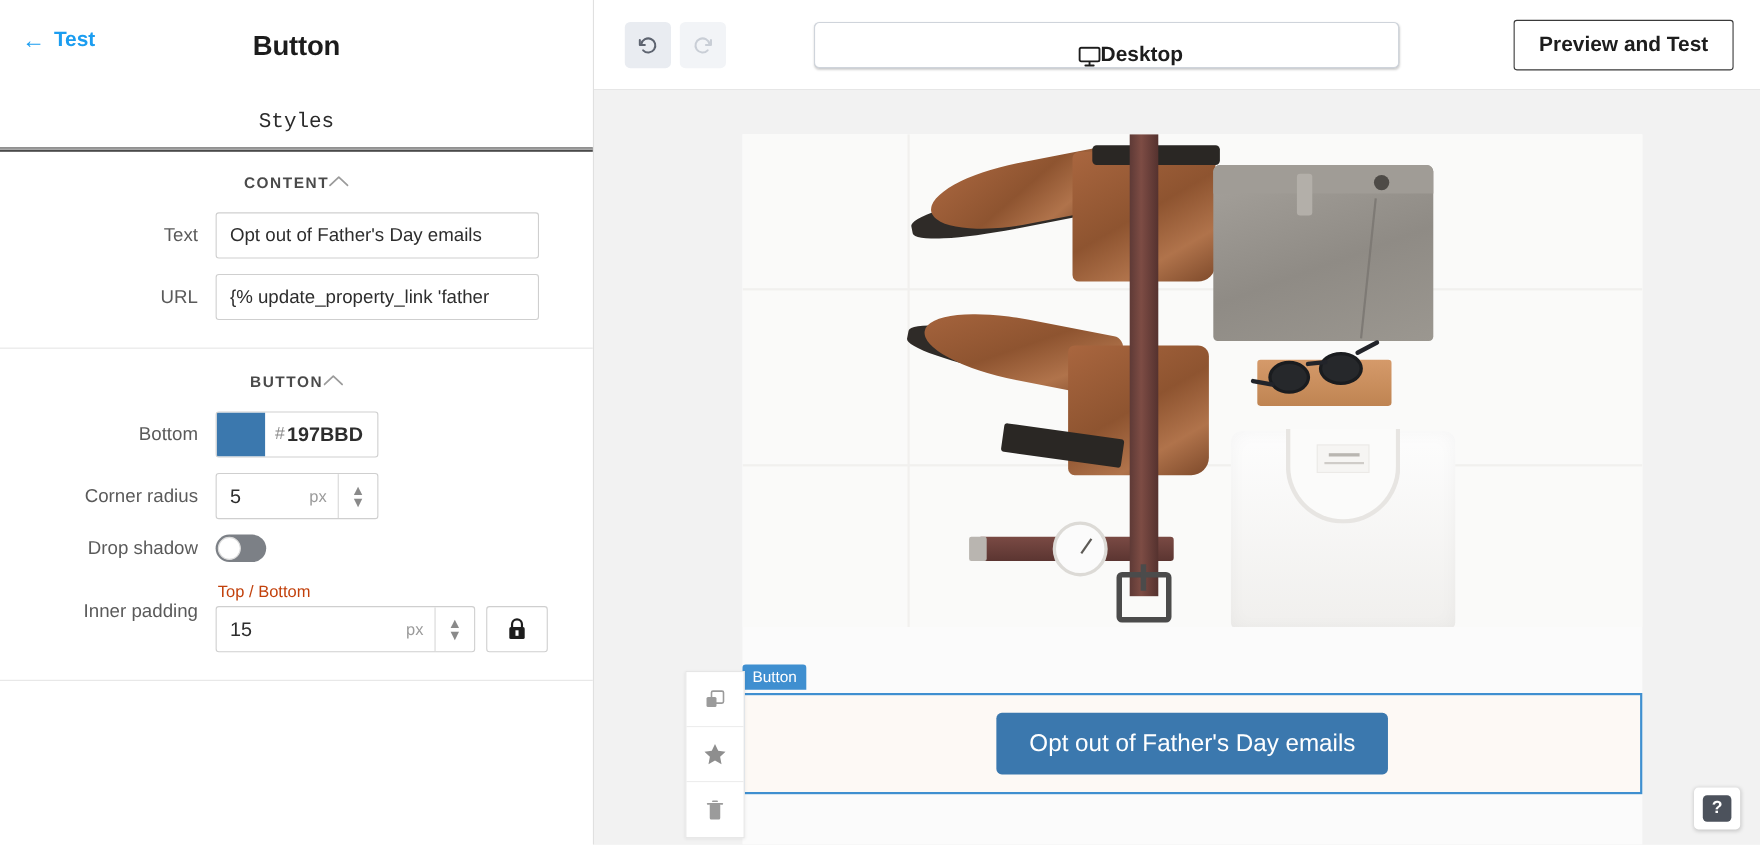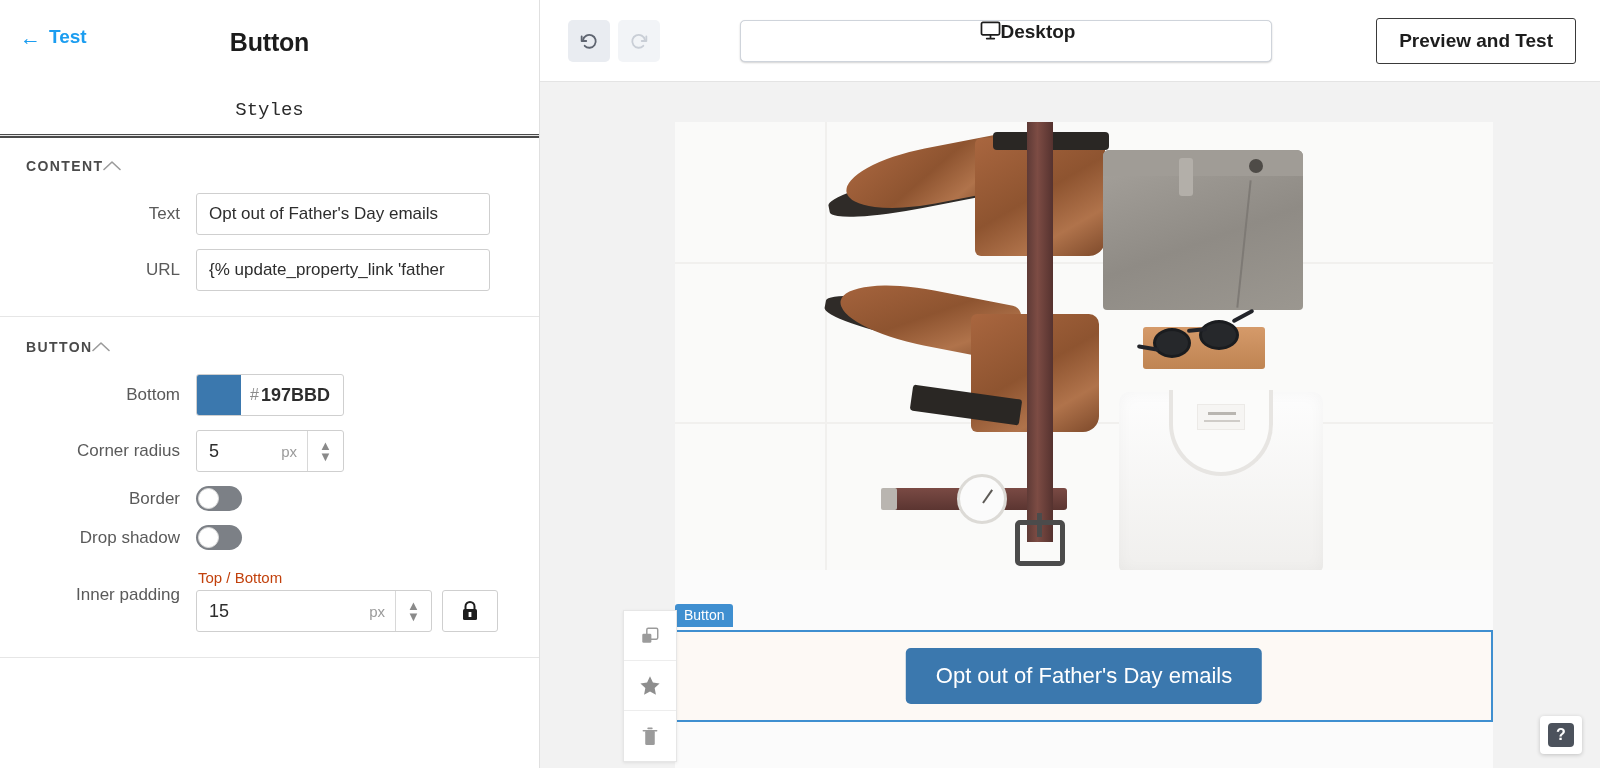--- a/index.html
+++ b/index.html
@@ -50,21 +50,21 @@
     content: ""; position: absolute; left: 0; right: 0; bottom: -2px;
     height: 4px; background: #4a4a4a;
   }
   .tabs-underline {
     position: absolute; left: 0; right: 0; bottom: 0;
     height: 1px; background: #e6e6e6;
   }
 
   .section { border-bottom: 1px solid #e6e6e6; padding: 0 0 18px 0; }
   .section-head {
-    display: flex; align-items: center; justify-content: flex-start;
+    display: flex; align-items: center; justify-content: center;
     padding: 22px 26px 12px 26px;
     cursor: pointer;
   }
   .section-title {
     font-size: 14px; letter-spacing: 1.4px; color: #4a4a4a; font-weight: 700;
   }
   .chev { color: #9b9b9b; font-size: 16px; line-height: 1; }
 
   .row {
     display: flex; align-items: center;
@@ -160,21 +160,21 @@
   }
   .hist-btn.disabled { background: #f2f4f7; color: #c9ced6; cursor: default; }
 
   .seg {
     position: absolute; left: 200px; top: 20px;
     width: 532px; height: 42px;
     background: #dfe3e9; border-radius: 5px;
     display: flex; padding: 0;
   }
   .seg-item {
-    flex: 1; display: flex; align-items: flex-start; justify-content: center;
+    flex: 1; display: flex; align-items: flex-end; justify-content: center;
     font-size: 19px; color: #4c4c4c; cursor: pointer;
     border-radius: 5px;
     padding-left: 43px;
   }
   .seg-item.active {
     background: #ffffff; color: #1d1d1d; font-weight: 700;
     box-shadow: 0 1px 2px rgba(0,0,0,.18);
     border: 1px solid #cfd4db;
   }
   .preview-btn {
@@ -389,26 +389,20 @@
             <span class="num">5</span>
             <span class="unit">px</span>
           </div>
           <div class="arrows">
             <span>▲</span>
             <span>▼</span>
           </div>
         </div>
       </div>
 
-      <div class="row">
-        <div class="row-label">Border</div>
-        <div class="toggle">
-          <div class="knob"></div>
-        </div>
-      </div>
 
       <div class="row">
         <div class="row-label">Drop shadow</div>
         <div class="toggle">
           <div class="knob"></div>
         </div>
       </div>
 
       <div class="row" style="align-items:flex-start; padding-top:12px;">
         <div class="row-label" style="padding-top:16px;">Inner padding</div>

